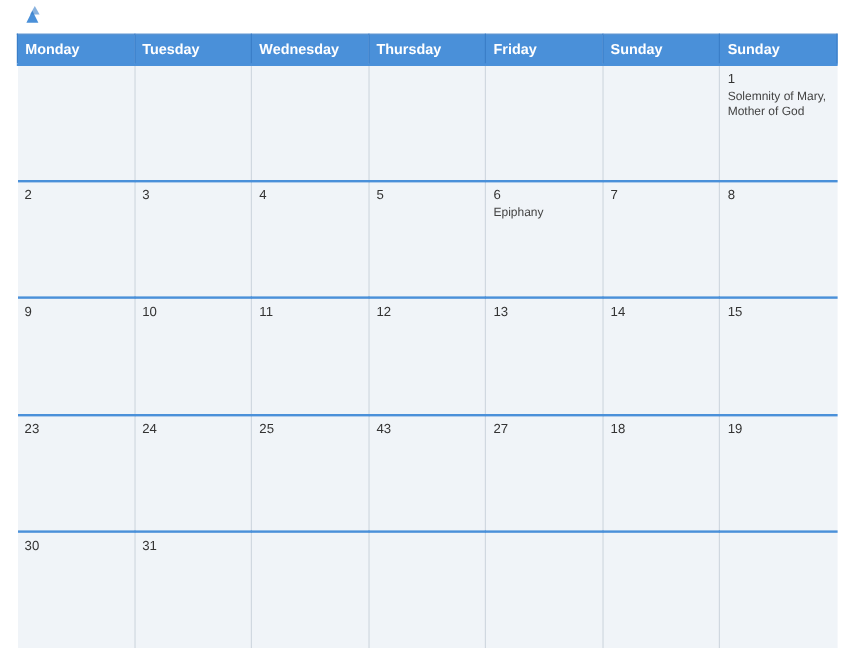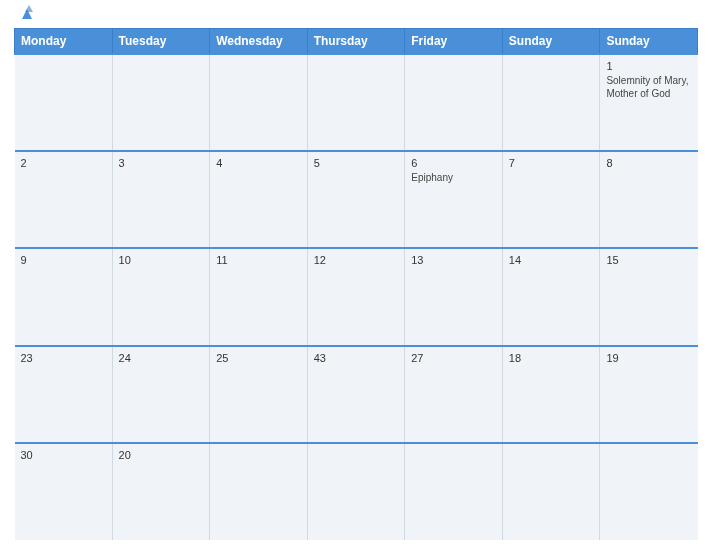--- a/index.html
+++ b/index.html
@@ -240,21 +240,21 @@
           </td>
           <td>
             <span class="day-number">19</span>
           </td>
         </tr>
         <tr>
           <td>
             <span class="day-number">30</span>
           </td>
           <td>
-            <span class="day-number">20</span>
+            <span class="day-number">31</span>
           </td>
           <td></td>
           <td></td>
           <td></td>
           <td></td>
           <td></td>
         </tr>
       </tbody>
   </table>
 </div>

